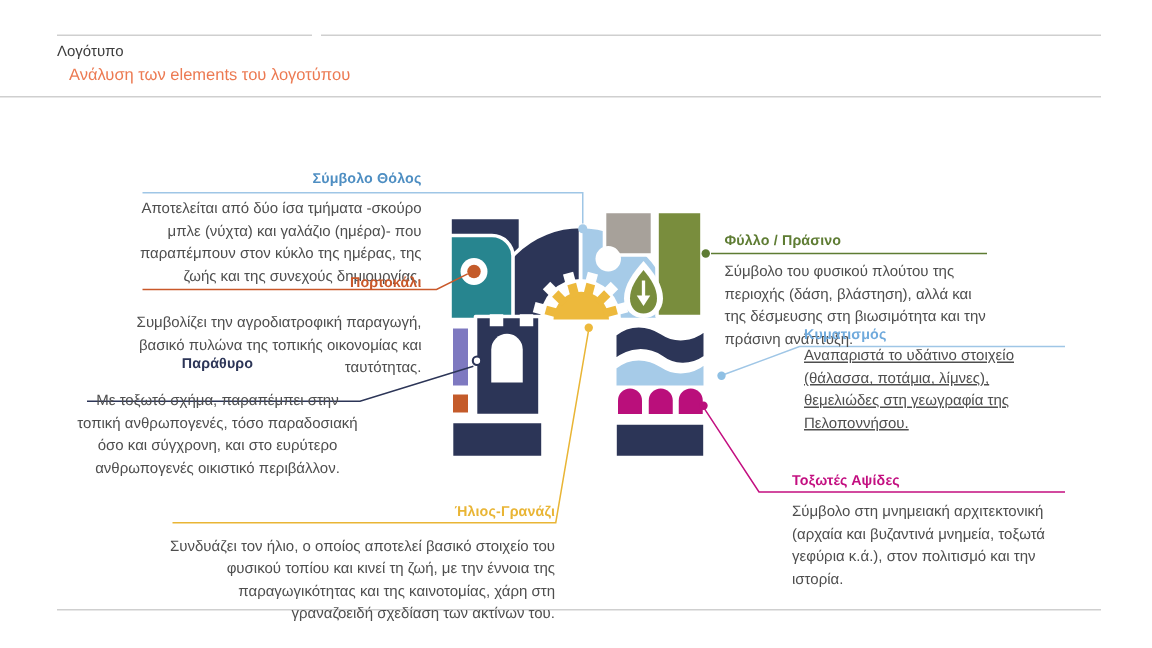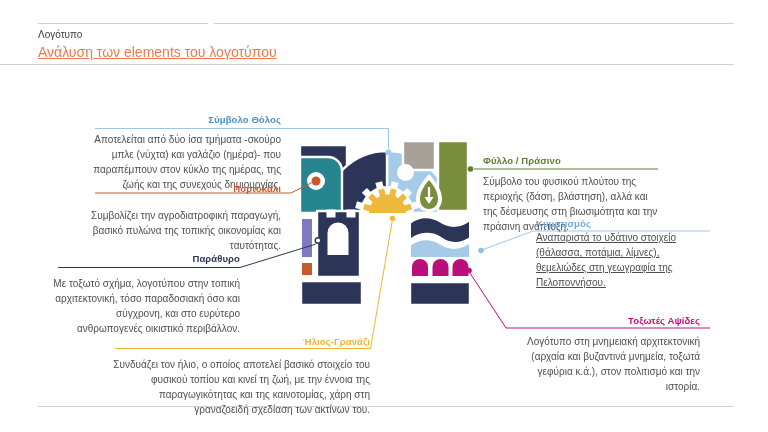--- a/index.html
+++ b/index.html
@@ -1,38 +1,38 @@
 <!DOCTYPE html>
 <html><head>
 <meta charset="utf-8">
 <style>
   html,body{margin:0;padding:0;background:#ffffff;}
   .page{position:relative;width:768px;height:432px;background:#ffffff;overflow:hidden;
         font-family:"Liberation Sans","DejaVu Sans",sans-serif;}
   .overlay{position:absolute;left:0;top:0;width:768px;height:432px;}
   .title{position:absolute;left:38px;top:29px;font-size:10px;color:#3d3d3d;}
-  .subtitle{position:absolute;left:38px;top:44px;font-size:14px;color:#ec7a52;text-decoration:underline;}
+  .subtitle{position:absolute;left:46px;top:44px;font-size:11px;color:#ec7a52;}
   .ann{position:absolute;}
   .ann-h{font-size:9.5px;line-height:13px;font-weight:bold;letter-spacing:0.1px;}
   .ann-p{font-size:10px;line-height:15px;color:#4e4e4e;}
   .ta-r{text-align:right;}
   .ta-l{text-align:left;}
   #ann-dome   {left:71px;  top:113px; width:210px;}
   #ann-dome .ann-p{margin-top:6px;}
   #ann-orange {left:81px;  top:175px; width:200px;}
   #ann-orange .ann-p{margin-top:13px;}
-  #ann-window {left:50px;  top:252px; width:190px;}
+  #ann-window {left:50px;  top:236px; width:190px;text-align:center;}
   #ann-window .ann-p{margin-top:11px;}
   #ann-sun    {left:108px; top:335px; width:262px;}
   #ann-sun .ann-p{margin-top:9px;}
   #ann-leaf   {left:483px; top:154px; width:176px;}
   #ann-leaf .ann-p{margin-top:7px;}
   #ann-wave   {left:536px; top:217px; width:160px;}
   #ann-wave .ann-p{text-decoration:underline;}
-  #ann-arches {left:504px; top:314px; width:196px;text-align:right;}
+  #ann-arches {left:528px; top:314px; width:196px;}
   #ann-arches .ann-p{margin-top:7px;}
 </style>
 </head>
 <body>
 
 <div class="page">
 
   <svg class="overlay" viewBox="0 0 768 432">
 
     <g stroke="#cfcfcf" stroke-width="1">
@@ -131,36 +131,36 @@
     <div class="ann-p">Αποτελείται από δύο ίσα τμήματα -σκούρο μπλε (νύχτα) και γαλάζιο (ημέρα)- που παραπέμπουν στον κύκλο της ημέρας, της ζωής και της συνεχούς δημιουργίας.</div>
   </div>
 
   <div class="ann ta-r" id="ann-orange">
     <div class="ann-h" style="color: rgb(201, 88, 42); margin-top: 7px;">Πορτοκάλι</div>
     <div class="ann-p">Συμβολίζει την αγροδιατροφική παραγωγή, βασικό πυλώνα της τοπικής οικονομίας και ταυτότητας.</div>
   </div>
 
   <div class="ann ta-r" id="ann-window">
     <div class="ann-h" style="color: rgb(44, 53, 87);">Παράθυρο</div>
-    <div class="ann-p">Με τοξωτό σχήμα, λογοτύπου στην τοπική αρχιτεκτονική, τόσο παραδοσιακή όσο και σύγχρονη, και στο ευρύτερο ανθρωπογενές οικιστικό περιβάλλον.</div>
+    <div class="ann-p">Με τοξωτό σχήμα, παραπέμπει στην τοπική ανθρωπογενές, τόσο παραδοσιακή όσο και σύγχρονη, και στο ευρύτερο ανθρωπογενές οικιστικό περιβάλλον.</div>
   </div>
 
   <div class="ann ta-r" id="ann-sun">
     <div class="ann-h" style="color: rgb(233, 181, 53);">Ήλιος-Γρανάζι</div>
     <div class="ann-p">Συνδυάζει τον ήλιο, ο οποίος αποτελεί βασικό στοιχείο του φυσικού τοπίου και κινεί τη ζωή, με την έννοια της παραγωγικότητας και της καινοτομίας, χάρη στη γραναζοειδή σχεδίαση των ακτίνων του.</div>
   </div>
 
   <div class="ann ta-l" id="ann-leaf">
     <div class="ann-h" style="color: rgb(94, 124, 51);">Φύλλο / Πράσινο</div>
     <div class="ann-p">Σύμβολο του φυσικού πλούτου της περιοχής (δάση, βλάστηση), αλλά και της δέσμευσης στη βιωσιμότητα και την πράσινη ανάπτυξη.</div>
   </div>
 
   <div class="ann ta-l" id="ann-wave">
     <div class="ann-h" style="color: rgb(112, 170, 220);">Κυματισμός</div>
     <div class="ann-p">Αναπαριστά το υδάτινο στοιχείο (θάλασσα, ποτάμια, λίμνες), θεμελιώδες στη γεωγραφία της Πελοποννήσου.</div>
   </div>
 
   <div class="ann ta-l" id="ann-arches">
     <div class="ann-h" style="color: rgb(195, 15, 128);">Τοξωτές Αψίδες</div>
-    <div class="ann-p">Λογότυπο στη μνημειακή αρχιτεκτονική (αρχαία και βυζαντινά μνημεία, τοξωτά γεφύρια κ.ά.), στον πολιτισμό και την ιστορία.</div>
+    <div class="ann-p">Σύμβολο στη μνημειακή αρχιτεκτονική (αρχαία και βυζαντινά μνημεία, τοξωτά γεφύρια κ.ά.), στον πολιτισμό και την ιστορία.</div>
   </div>
 
 </div>
 
 </body></html>

